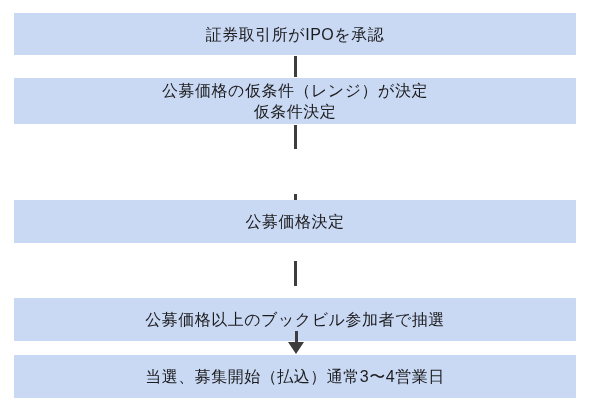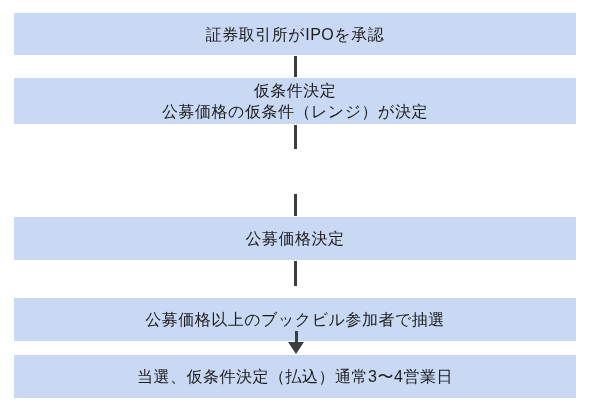--- a/index.html
+++ b/index.html
@@ -62,41 +62,41 @@
 
 <div class="canvas">
 
   <div class="bar" style="top:13px;height:42px">
     <span>証券取引所がIPOを承認</span>
   </div>
 
   <div class="conn" style="top:56px;height:21px"></div>
 
   <div class="bar" style="top:78px;height:46px">
+    <span>公募価格の仮条件（レンジ）が決定</span>
     <span>仮条件決定</span>
-    <span>公募価格の仮条件（レンジ）が決定</span>
   </div>
 
   <div class="conn" style="top:125px;height:24px"></div>
 
 
   <div class="conn" style="top:194px;height:22px"></div>
 
-  <div class="bar" style="top:217px;height:43px">
+  <div class="bar" style="top:200px;height:43px">
     <span>公募価格決定</span>
   </div>
 
   <div class="conn" style="top:261px;height:25px"></div>
 
   <div class="bar" style="top:298px;height:43px">
     <span>公募価格以上のブックビル参加者で抽選</span>
   </div>
 
   <div class="arrow-wrap" style="top:331px;height:23px">
     <div class="stem" style="height:11px"></div>
     <div class="head"></div>
   </div>
 
   <div class="bar" style="top:355px;height:43px">
-    <span>当選、仮条件決定（払込）通常3〜4営業日</span>
+    <span>当選、募集開始（払込）通常3〜4営業日</span>
   </div>
 
 </div>
 
 </body></html>

